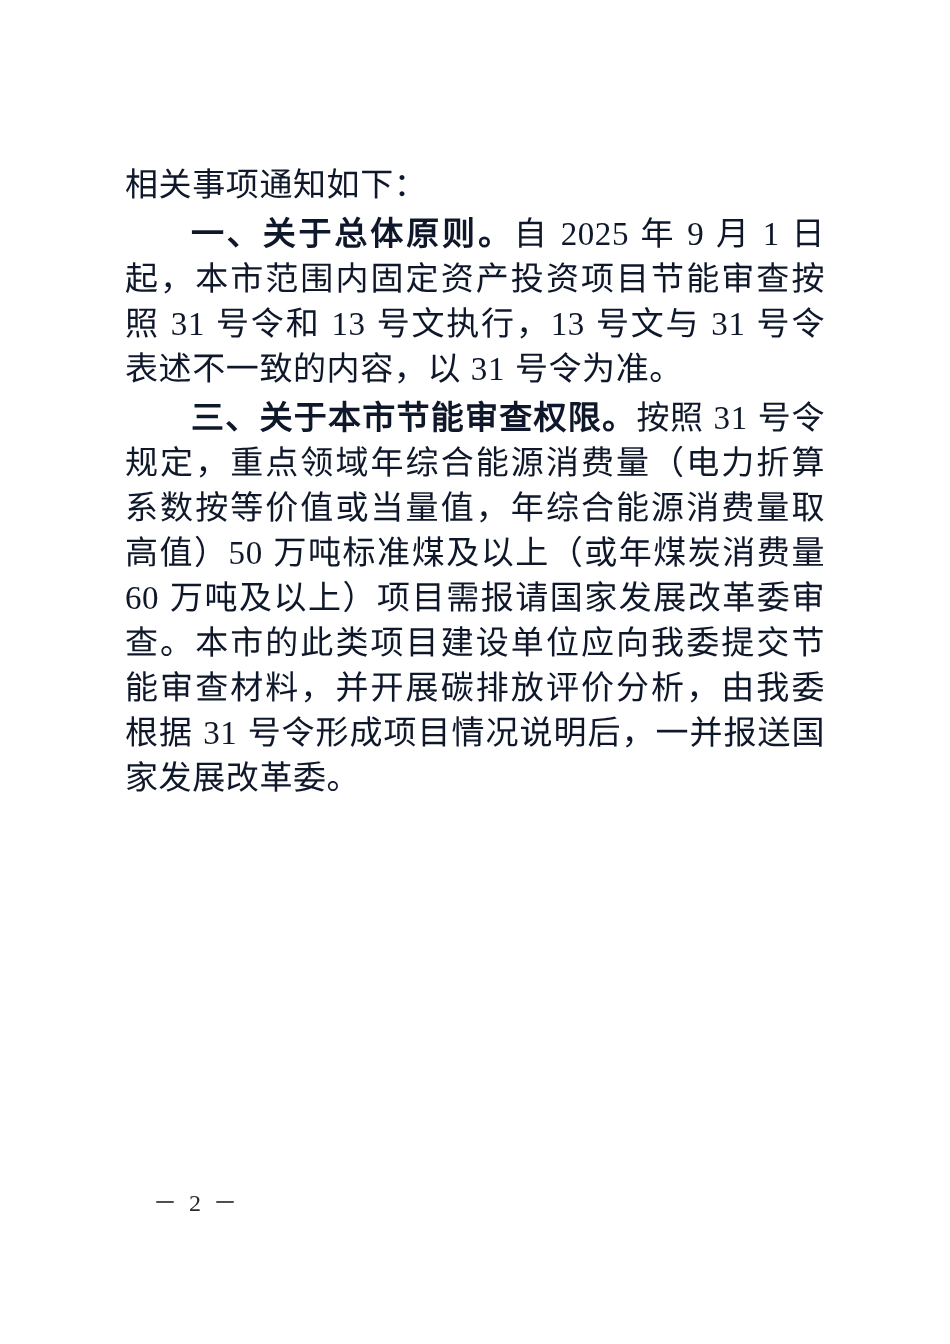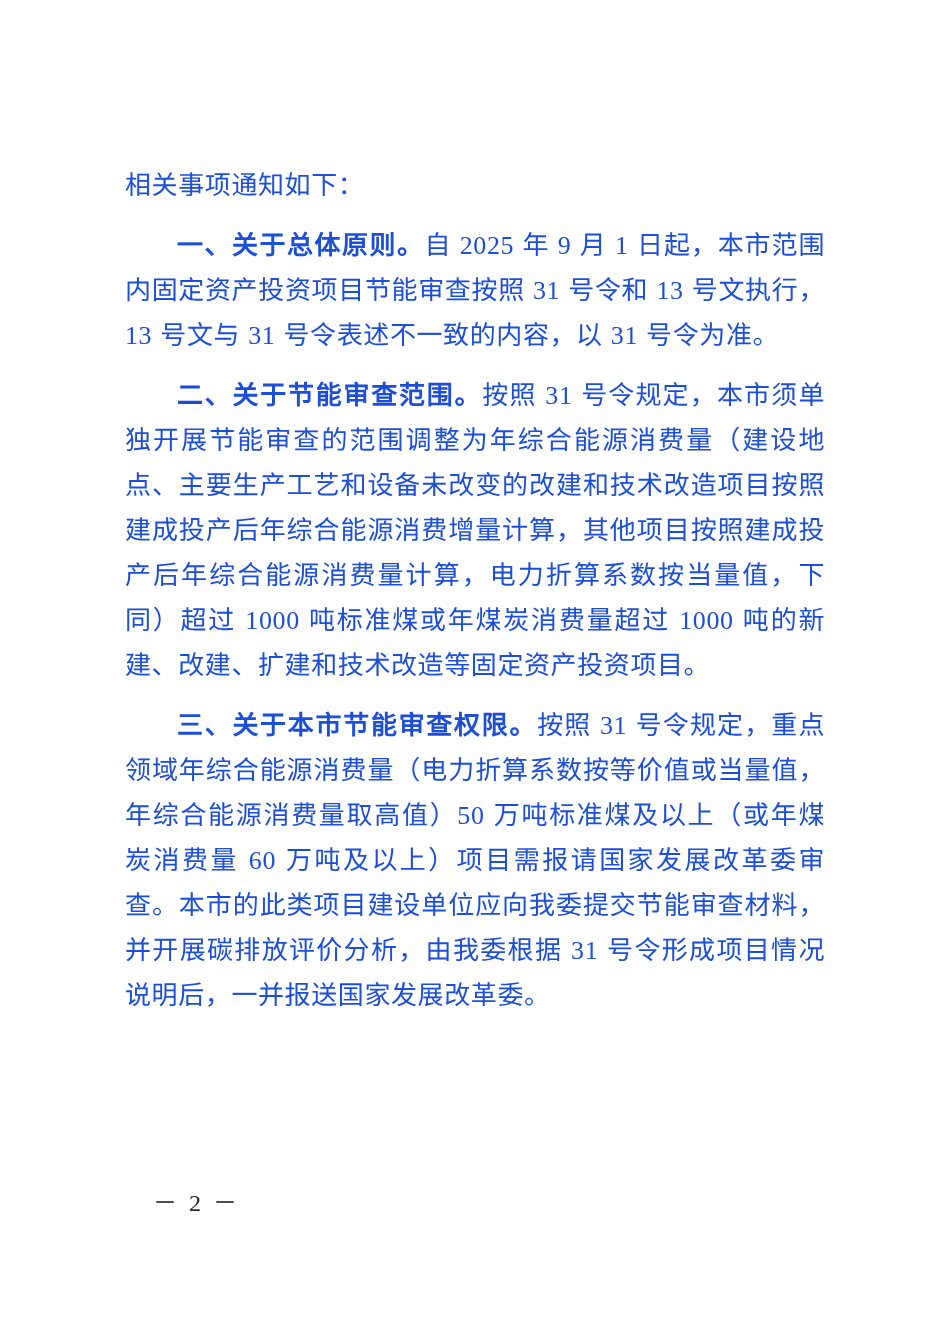--- a/index.html
+++ b/index.html
@@ -22,36 +22,36 @@
   #body-text {
     position: absolute;
     left: 125px;
     top: 163px;
     width: 700px;
   }
 
   .para {
     margin: 0;
     font-family: "Liberation Serif", "DejaVu Serif", serif;
-    font-size: 26px;
+    font-size: 33px;
     line-height: 45px;
-    color: #1d4ed8;
+    color: #0f172a;
     text-align: justify;
     text-justify: inter-ideograph;
     text-align-last: left;
     letter-spacing: 0.6px;
     word-spacing: 1px;
   }
 
   .para.indent {
     text-indent: 2em;
   }
 
   .para + .para {
-    margin-top: 15px;
+    margin-top: 4px;
   }
 
   .heading-run {
     font-weight: bold;
     font-family: "Liberation Serif", "DejaVu Serif", serif;
     letter-spacing: 1.2px;
   }
 
   
   #page-footer {
@@ -80,23 +80,20 @@
   <div id="body-text">
 
     <p class="para">
       <span>相关事项通知如下：</span>
     </p>
 
     <p class="para indent">
       <span class="heading-run">一、关于总体原则。</span><span>自 2025 年 9 月 1 日起，本市范围内固定资产投资项目节能审查按照 31 号令和 13 号文执行，13 号文与 31 号令表述不一致的内容，以 31 号令为准。</span>
     </p>
 
-    <p class="para indent">
-      <span class="heading-run">二、关于节能审查范围。</span><span>按照 31 号令规定，本市须单独开展节能审查的范围调整为年综合能源消费量（建设地点、主要生产工艺和设备未改变的改建和技术改造项目按照建成投产后年综合能源消费增量计算，其他项目按照建成投产后年综合能源消费量计算，电力折算系数按当量值，下同）超过 1000 吨标准煤或年煤炭消费量超过 1000 吨的新建、改建、扩建和技术改造等固定资产投资项目。</span>
-    </p>
 
     <p class="para indent">
       <span class="heading-run">三、关于本市节能审查权限。</span><span>按照 31 号令规定，重点领域年综合能源消费量（电力折算系数按等价值或当量值，年综合能源消费量取高值）50 万吨标准煤及以上（或年煤炭消费量 60 万吨及以上）项目需报请国家发展改革委审查。本市的此类项目建设单位应向我委提交节能审查材料，并开展碳排放评价分析，由我委根据 31 号令形成项目情况说明后，一并报送国家发展改革委。</span>
     </p>
 
 
   </div>
 
   <div id="page-footer">
     <p class="page-number">－ 2 －</p>

